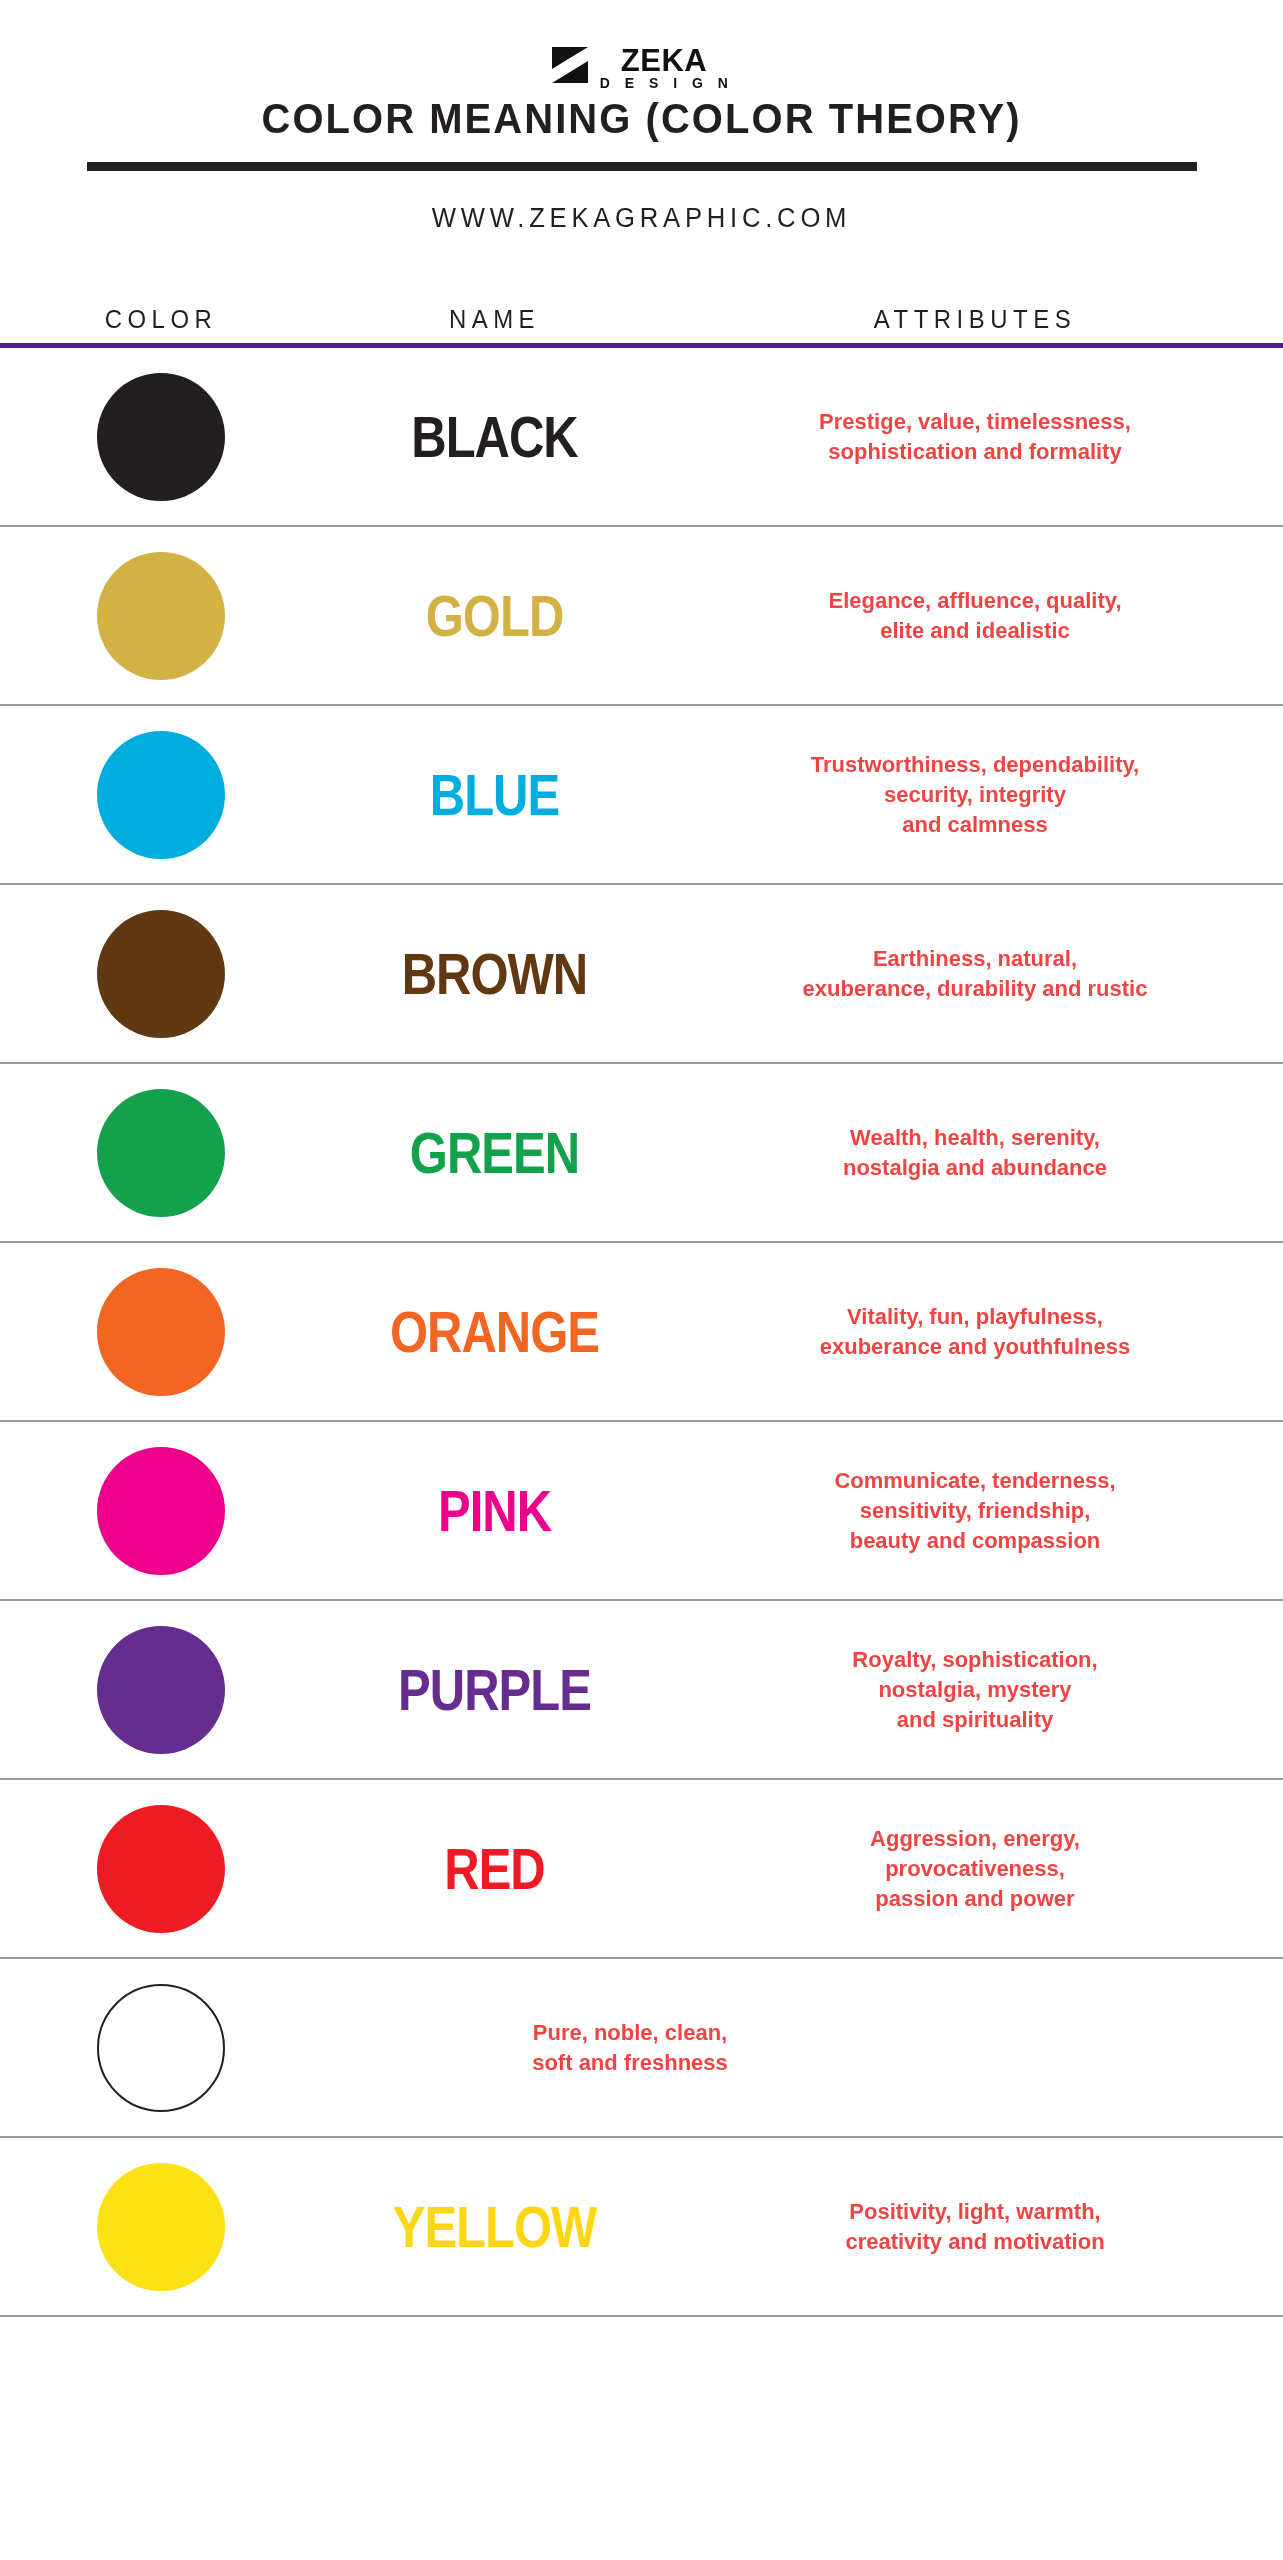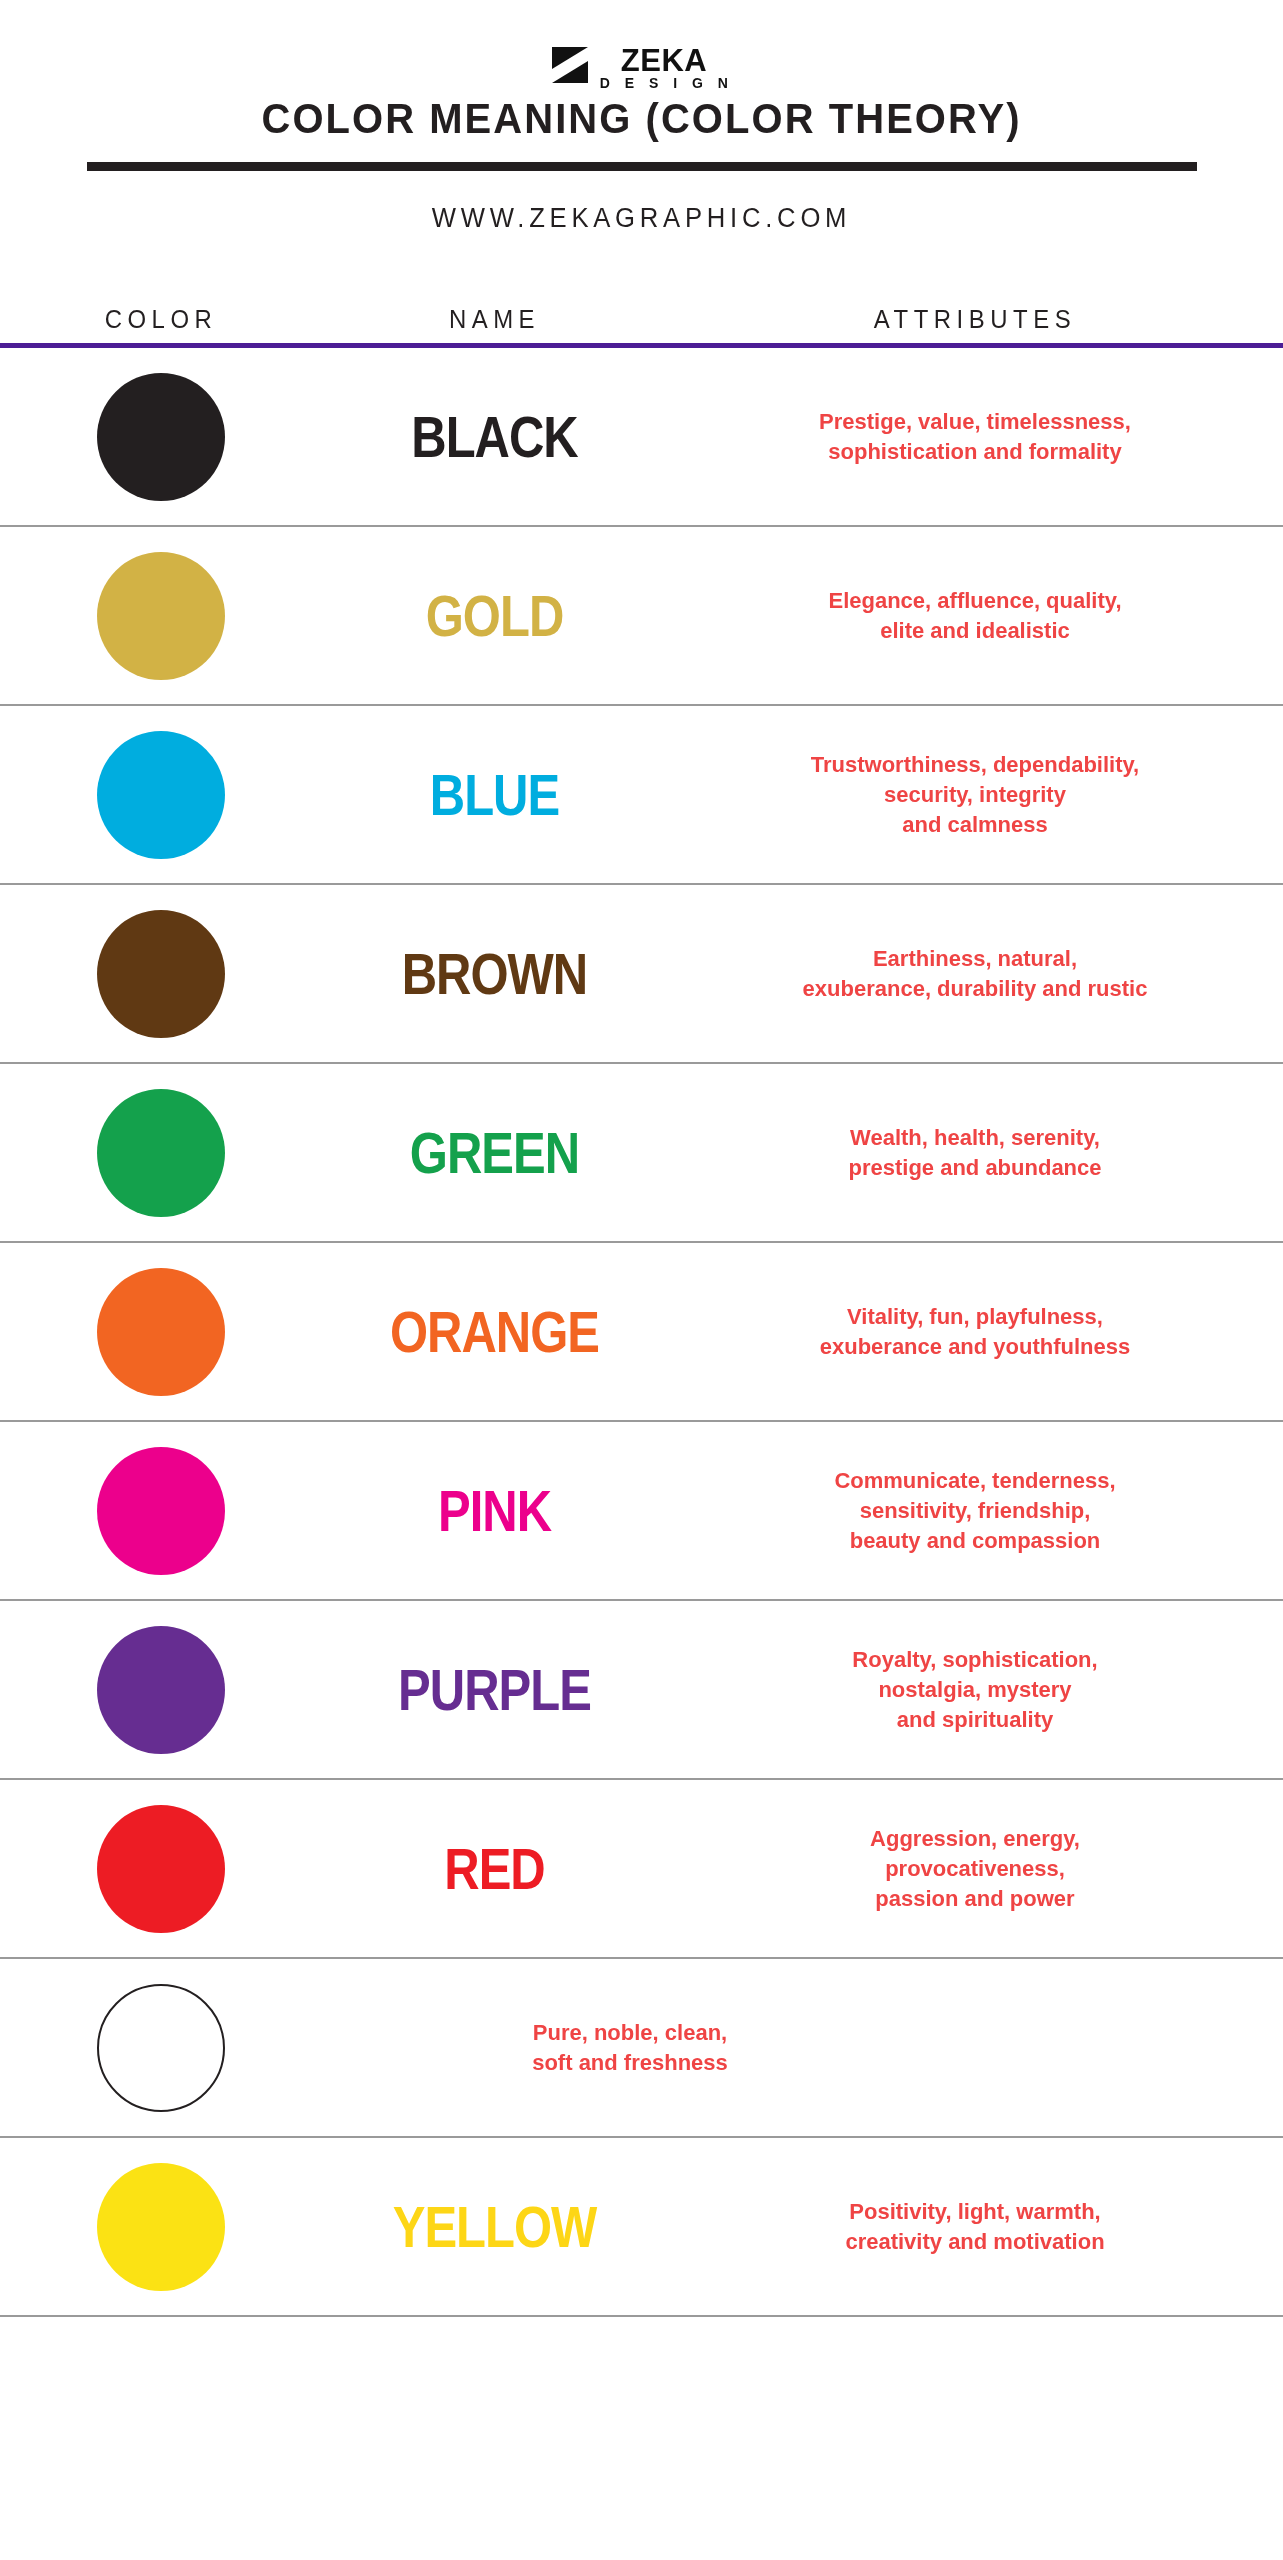--- a/index.html
+++ b/index.html
@@ -216,21 +216,21 @@
     </div>
     <div class="row">
       <div class="cell-color">
         <div class="swatch" style="background: rgb(20, 161, 76);"></div>
       </div>
       <div class="cell-name">
         <div class="cname" style="color: rgb(20, 161, 76);">GREEN</div>
       </div>
       <div class="cell-attr">
         <div class="attr">Wealth, health, serenity,
-prestige and abundance</div>
+nostalgia and abundance</div>
       </div>
     </div>
     <div class="row">
       <div class="cell-color">
         <div class="swatch" style="background: rgb(242, 101, 34);"></div>
       </div>
       <div class="cell-name">
         <div class="cname" style="color: rgb(242, 101, 34);">ORANGE</div>
       </div>
       <div class="cell-attr">

